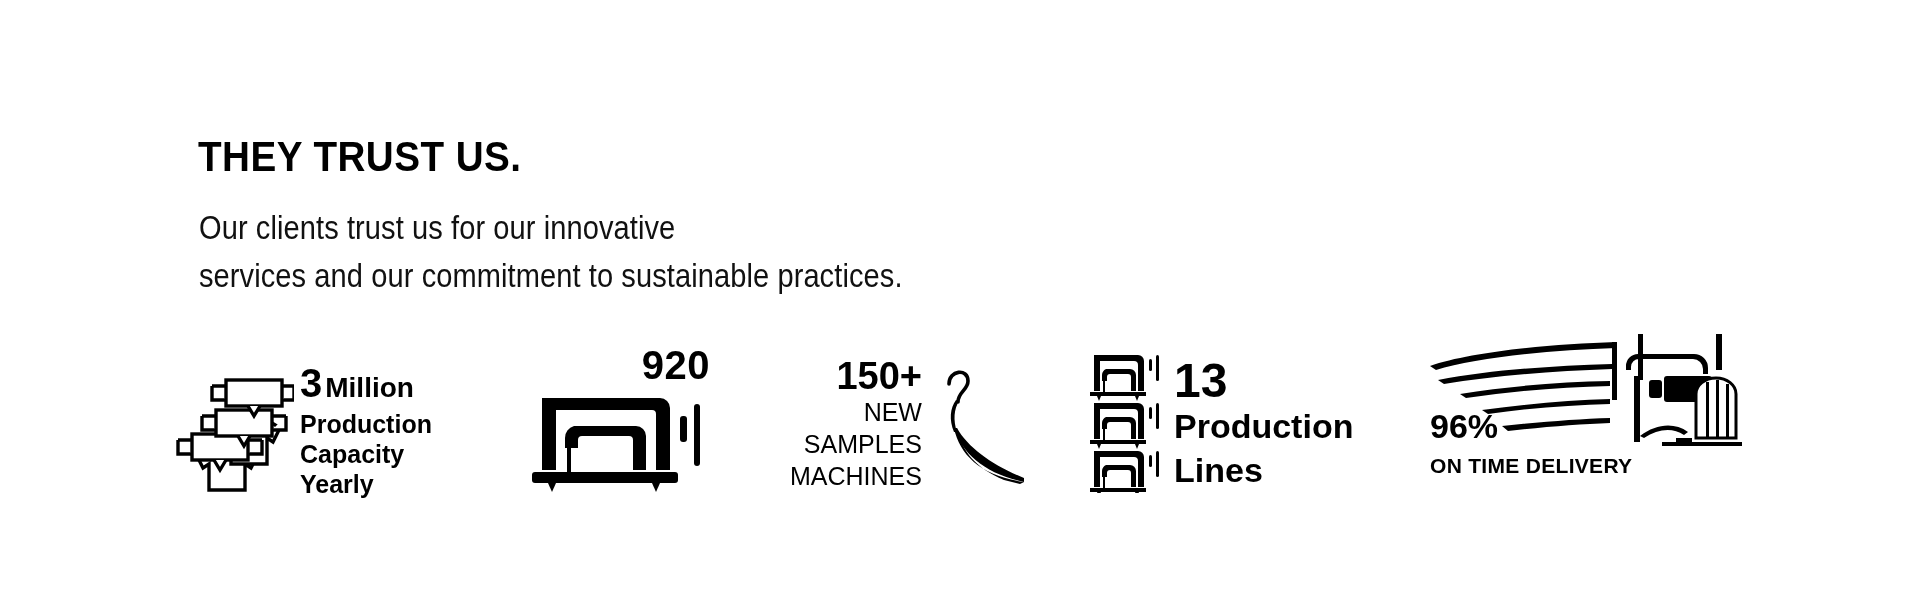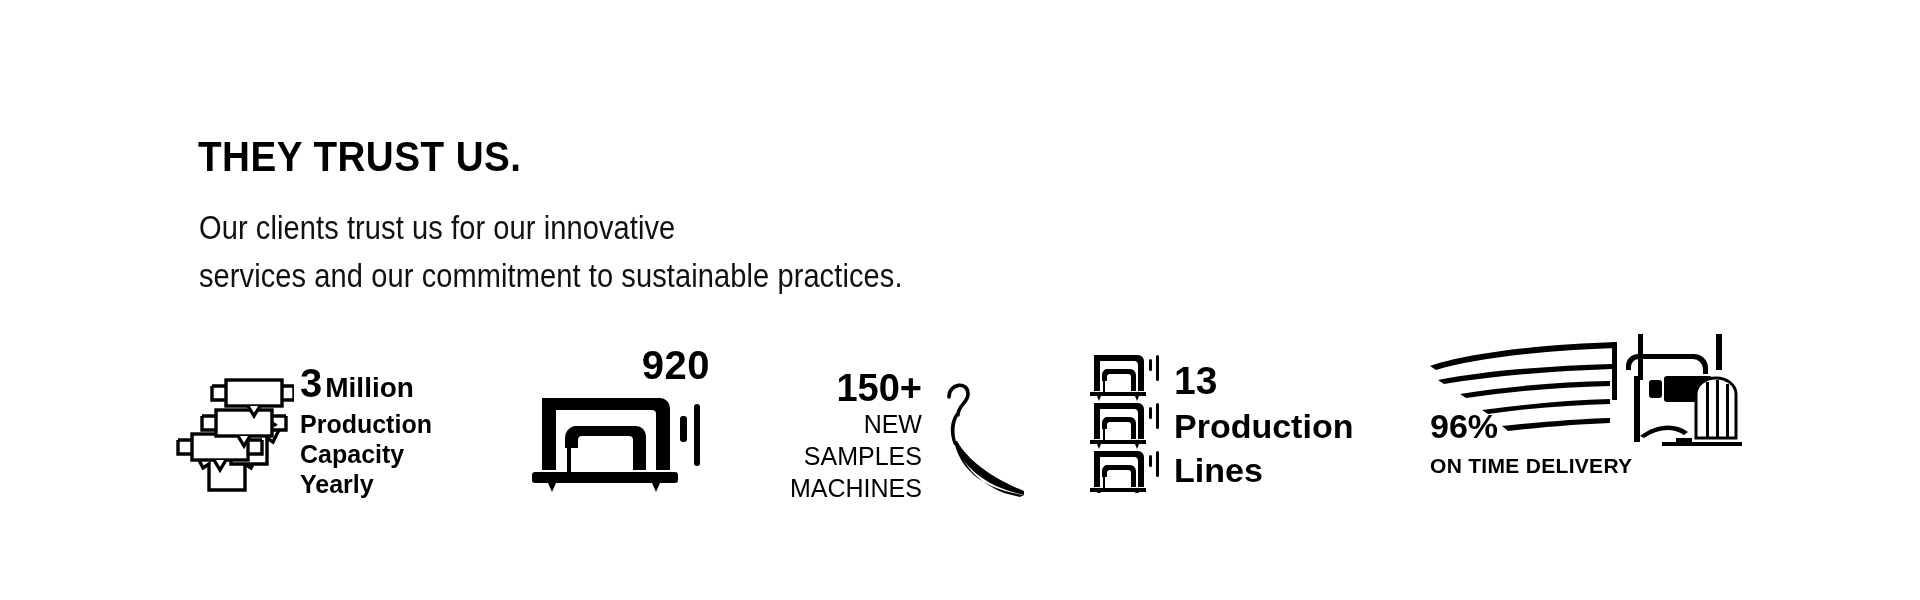--- a/index.html
+++ b/index.html
@@ -85,29 +85,29 @@
   #stat-capacity .l1 { font-size: 40px; font-weight: bold; line-height: 42px; }
   #stat-capacity .l1 .unit { font-size: 28px; margin-left: 3px; }
   #stat-capacity .rest { font-size: 25px; font-weight: bold; line-height: 30px; }
 
   
   #stat-machines { left: 530px; top: -6px; flex-direction: column; align-items: flex-end; }
   #stat-machines .num { font-size: 40px; font-weight: bold; line-height: 42px; letter-spacing: 0.5px; }
   #stat-machines .cap { font-size: 21px; font-weight: bold; line-height: 26px; }
 
   
-  #stat-samples { left: 790px; top: -6px; align-items: flex-end; }
+  #stat-samples { left: 790px; top: -6px; align-items: center; }
   #stat-samples .txt { text-align: right; }
   #stat-samples .num { font-size: 38px; font-weight: bold; line-height: 40px; }
   #stat-samples .cap { font-size: 25px; font-weight: normal; line-height: 32px; }
 
   
   #stat-lines { left: 1090px; top: -5px; }
   #stat-lines .txt { margin-left: 12px; }
-  #stat-lines .l1 { font-size: 39px; font-weight: bold; line-height: 46px; }
+  #stat-lines .l1 { font-size: 48px; font-weight: bold; line-height: 46px; }
   #stat-lines .l2, #stat-lines .l3 { font-size: 34px; font-weight: bold; line-height: 44px; }
 
   
   #stat-delivery { left: 1430px; top: 0px; }
   #stat-delivery .txt { position: absolute; left: 0px; top: 56px; }
   #stat-delivery .num { font-size: 34px; font-weight: bold; line-height: 40px; }
   #stat-delivery .cap { font-size: 21px; font-weight: bold; line-height: 40px; letter-spacing: 0.3px; }
   #stat-delivery .icon { position: absolute; left: 0px; top: -18px; }
 </style>
 </head>

